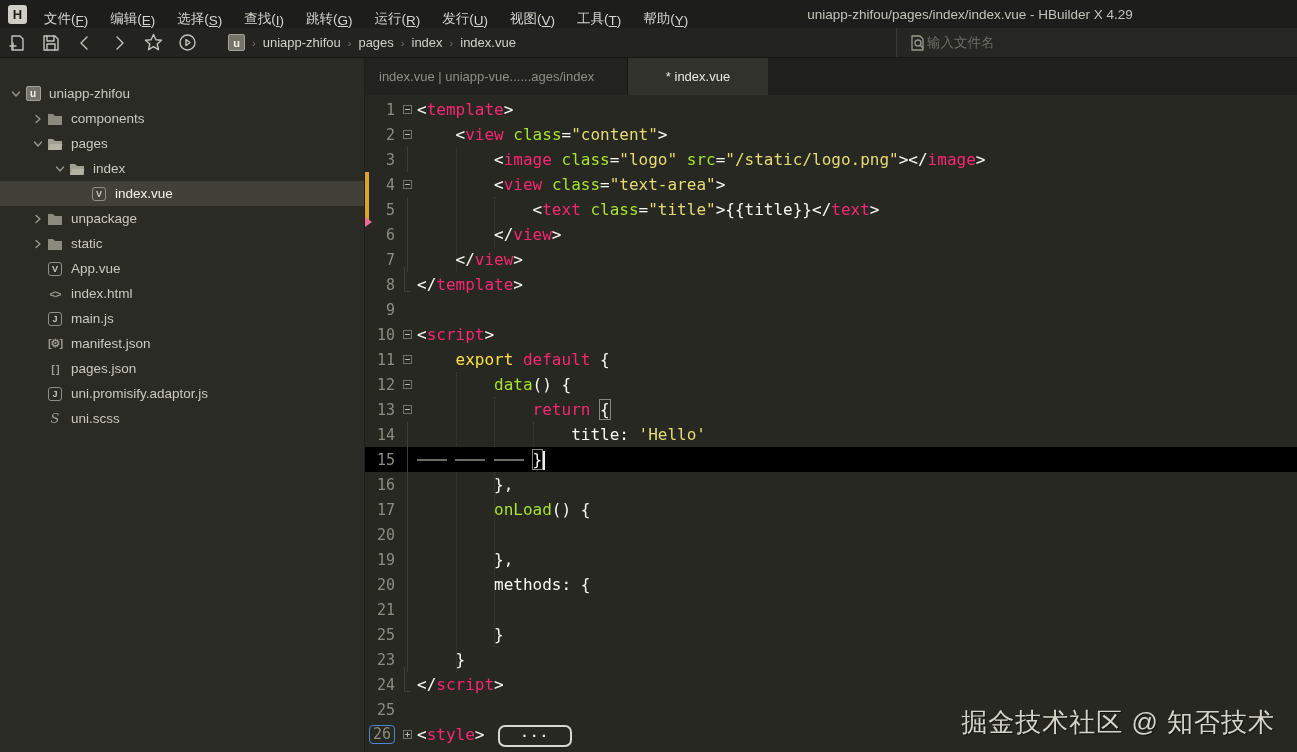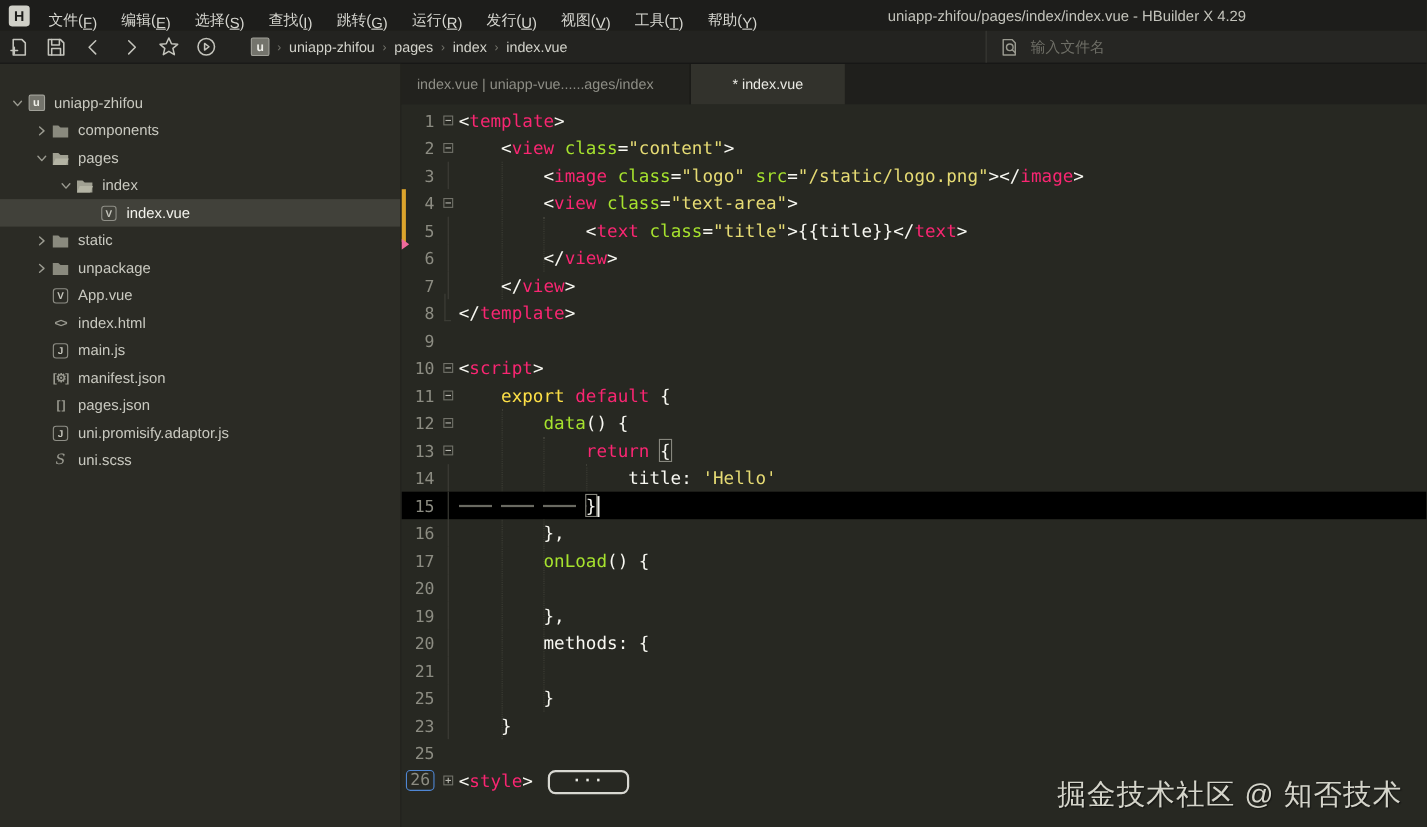--- a/index.html
+++ b/index.html
@@ -14,21 +14,21 @@
   .menu-item u { text-decoration:underline; }
   .window-title { position:absolute; left:650px; width:640px; text-align:center; color:#c3c3bb; font-size:13.5px; pointer-events:none; }
 
   
   .toolbar { position:relative; height:30px; background:#232320; border-bottom:1px solid #161614; display:flex; align-items:center; }
   .tbtn { width:34px; height:30px; display:flex; align-items:center; justify-content:center; }
   .tbtn svg { display:block; }
   .breadcrumb { display:flex; align-items:center; margin-left:24px; color:#d2d2ca; font-size:13px; gap:7px; }
   .crumb-sep { color:#77776f; font-size:11px; }
   .ubox { width:17px; height:17px; background:#74746c; border:1px solid #a2a29a; border-radius:2px; color:#efefe9; font-size:11px; font-weight:bold; display:flex; align-items:center; justify-content:center; }
-  .searchbox { position:absolute; left:896px; right:0; top:0; bottom:0; border-left:1px solid #3a3a36; background:rgba(255,255,255,0.015); display:flex; align-items:center; padding-left:12px; gap:10px; }
+  .searchbox { position:absolute; left:896px; right:0; top:0; bottom:0; border-left:1px solid #3a3a36; background:rgba(255,255,255,0.015); display:flex; align-items:center; padding-left:12px; }
   .search-placeholder { color:#6e6e66; font-size:13.5px; }
 
   
   .main { display:flex; height:694px; }
 
   
   .sidebar { width:365px; background:#2b2b25; border-right:1px solid #1e1e1b; padding-top:23px; position:relative; overflow:hidden; }
   .tree-row { height:25px; display:flex; align-items:center; font-size:13.5px; color:#c9c9c0; cursor:default; white-space:nowrap; }
   .tree-row.selected { background:#41413a; color:#f2f2ec; }
   .chev { width:15px; display:flex; align-items:center; justify-content:center; flex:none; }
@@ -216,34 +216,34 @@
             <span class="chev">
               <svg width="10" height="10" viewBox="0 0 10 10">
                 <path class="stg" d="M3 1.5 L7 5 L3 8.5"></path>
               </svg>
             </span>
             <span class="ticon">
               <svg width="16" height="14" viewBox="0 0 16 14">
                 <path d="M1 2 h5 l2 2 h7 v9 h-14 z" fill="#8a8a7e"></path>
               </svg>
             </span>
-            <span>static</span>
+            <span>unpackage</span>
           </div>
           <div class="tree-row" style="padding-left: 30px;">
             <span class="chev">
               <svg width="10" height="10" viewBox="0 0 10 10">
                 <path class="stg" d="M3 1.5 L7 5 L3 8.5"></path>
               </svg>
             </span>
             <span class="ticon">
               <svg width="16" height="14" viewBox="0 0 16 14">
                 <path d="M1 2 h5 l2 2 h7 v9 h-14 z" fill="#8a8a7e"></path>
               </svg>
             </span>
-            <span>unpackage</span>
+            <span>static</span>
           </div>
           <div class="tree-row" style="padding-left: 30px;">
             <span class="chev"></span>
             <span class="ticon">
               <span class="vbox">V</span>
             </span>
             <span>App.vue</span>
           </div>
           <div class="tree-row" style="padding-left: 30px;">
             <span class="chev"></span>
@@ -457,20 +457,27 @@
               <span class="code">        <span style="color: rgb(248, 248, 242);">}</span></span>
             </div>
             <div class="row">
               <span class="lnum">23</span>
               <span class="foldc">
                 <span class="fold-vline"></span>
               </span>
               <span class="code">    <span style="color: rgb(248, 248, 242);">}</span></span>
             </div>
             <div class="row">
+              <span class="lnum">24</span>
+              <span class="foldc">
+                <span class="fold-corner"></span>
+              </span>
+              <span class="code"><span style="color: rgb(248, 248, 242);">&lt;/</span><span style="color: rgb(249, 38, 114);">script</span><span style="color: rgb(248, 248, 242);">&gt;</span></span>
+            </div>
+            <div class="row">
               <span class="lnum">25</span>
               <span class="foldc"></span>
               <span class="code"></span>
             </div>
             <div class="row">
               <span class="lnum"><span class="nb">26</span></span>
               <span class="foldc">
                 <span class="fold-plus"></span>
               </span>
               <span class="code"><span style="color: rgb(248, 248, 242);">&lt;</span><span style="color: rgb(249, 38, 114);">style</span><span style="color: rgb(248, 248, 242);">&gt;</span><span class="fold-pill">···</span></span>

